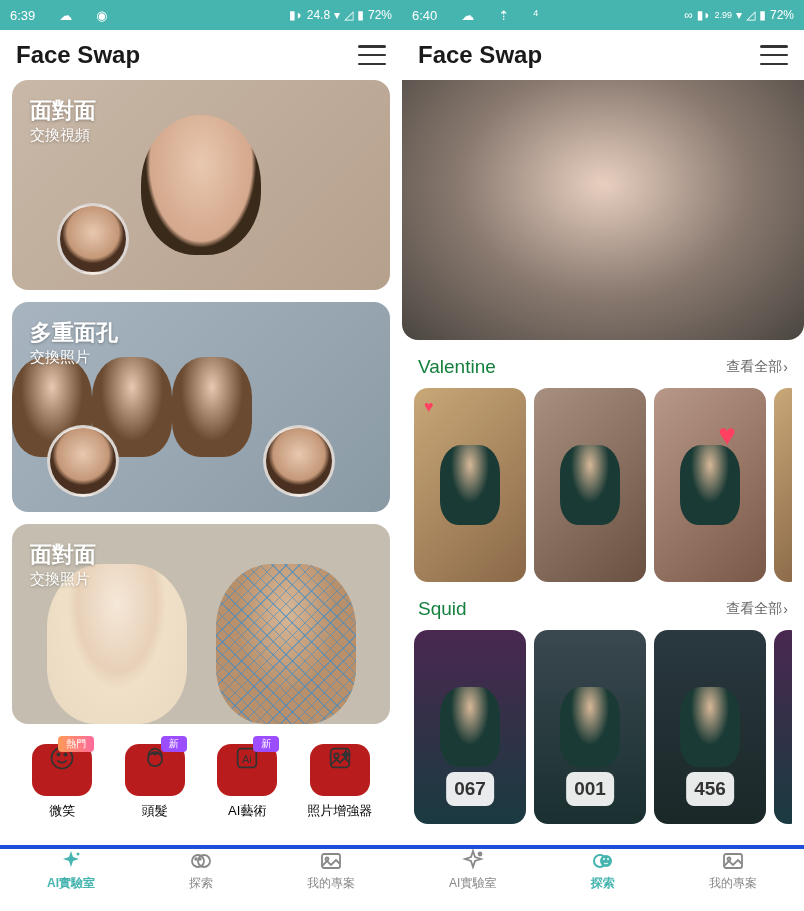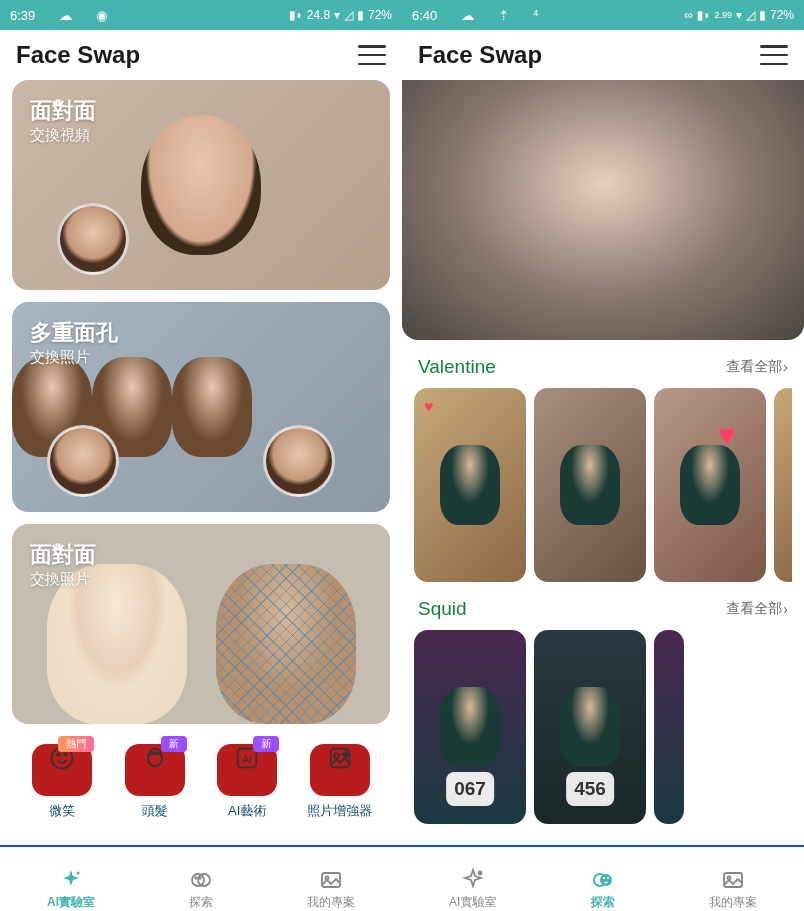--- a/index.html
+++ b/index.html
@@ -25,25 +25,25 @@
 .face-s1{left:45px;bottom:15px}
 .face-s2{left:35px;bottom:15px}
 .face-s3{right:55px;bottom:15px}
 .group-face{width:80px;height:100px;border-radius:40% 40% 35% 35%;background:radial-gradient(ellipse at 50% 30%,#e8c8b0 0%,#6a4a30 55%)}
 .face-left{width:140px;height:160px;background:radial-gradient(ellipse at 50% 25%,#f5e8d8 0%,#e8d0b8 40%,#f0e0c8 50%,#e8d8c0 100%);border-radius:40% 40% 35% 35%}
 .face-right{width:140px;height:160px;background:radial-gradient(ellipse at 50% 30%,#d8b898 0%,#b8906c 50%);border-radius:40% 40% 35% 35%;position:relative}
 .mesh{position:absolute;inset:0;background:repeating-linear-gradient(45deg,transparent 0,transparent 8px,rgba(60,140,200,.6) 8px,rgba(60,140,200,.6) 9px),repeating-linear-gradient(-45deg,transparent 0,transparent 8px,rgba(60,140,200,.6) 8px,rgba(60,140,200,.6) 9px);border-radius:inherit}
 .tool-row{display:flex;justify-content:space-around;padding:8px 4px 4px}
 .tool-item{display:flex;flex-direction:column;align-items:center;gap:6px;position:relative;width:80px}
 .tool-box{width:60px;height:52px;background:#b91c1c;border-radius:14px;display:flex;align-items:flex-start;justify-content:center}
-.tool-label{font-size:13px;color:#0c4a6e}
+.tool-label{font-size:13px;color:#000000}
 .badge{position:absolute;top:-8px;right:8px;font-size:10px;color:#fff;padding:1px 8px;border-radius:4px;font-weight:500}
 .badge-hot{background:linear-gradient(90deg,#ff9a56,#ff6b9d)}
 .badge-new{background:#9c4dff}
-.bottom-nav{height:66px;border-top:2px solid #1d4ed8;display:flex;justify-content:space-around;align-items:flex-end;padding-top:12px}
+.bottom-nav{height:66px;border-top:4px solid #1d4ed8;display:flex;justify-content:space-around;align-items:flex-start;padding-top:0}
 .nav-item{display:flex;flex-direction:column;align-items:center;gap:2px;cursor:pointer}
 .nav-icon{width:24px;height:24px;display:flex;align-items:center;justify-content:center}
 .nav-label{font-size:12px;color:#888}
 .nav-item.active .nav-label{color:#46b5b0;font-weight:600}
 .hero-img{height:260px;border-radius:0 0 16px 16px;background:radial-gradient(ellipse at 50% 40%,#e8d0c0 0%,#8a7a70 50%,#4a4540 100%);margin:0 -12px 16px}
 .section-header{display:flex;justify-content:space-between;align-items:center;padding:0 4px 10px}
 .section-title{font-size:19px;font-weight:400;color:#15803d}
 .see-all{font-size:14px;color:#666;display:flex;align-items:center;gap:1px}
 .thumb-row{display:flex;gap:8px;margin-bottom:16px;overflow:hidden}
 .thumb{width:112px;height:194px;border-radius:14px;flex-shrink:0;position:relative;display:flex;align-items:center;justify-content:center}
@@ -262,20 +262,24 @@
       <div class="see-all">
           <span>查看全部</span>
           <span>›</span>
         </div>
     </div>
     <div class="thumb-row">
       <div class="thumb thumb-s1">
           <div class="thumb-person"></div>
           <div class="thumb-num">067</div>
         </div>
+      <div class="thumb thumb-s2">
+          <div class="thumb-person"></div>
+          <div class="thumb-num">001</div>
+        </div>
       <div class="thumb thumb-s3">
           <div class="thumb-person"></div>
           <div class="thumb-num">456</div>
         </div>
       <div class="thumb thumb-s1 partial"></div>
     </div>
   </div>
 
   <div class="bottom-nav">
     <div class="nav-item">

